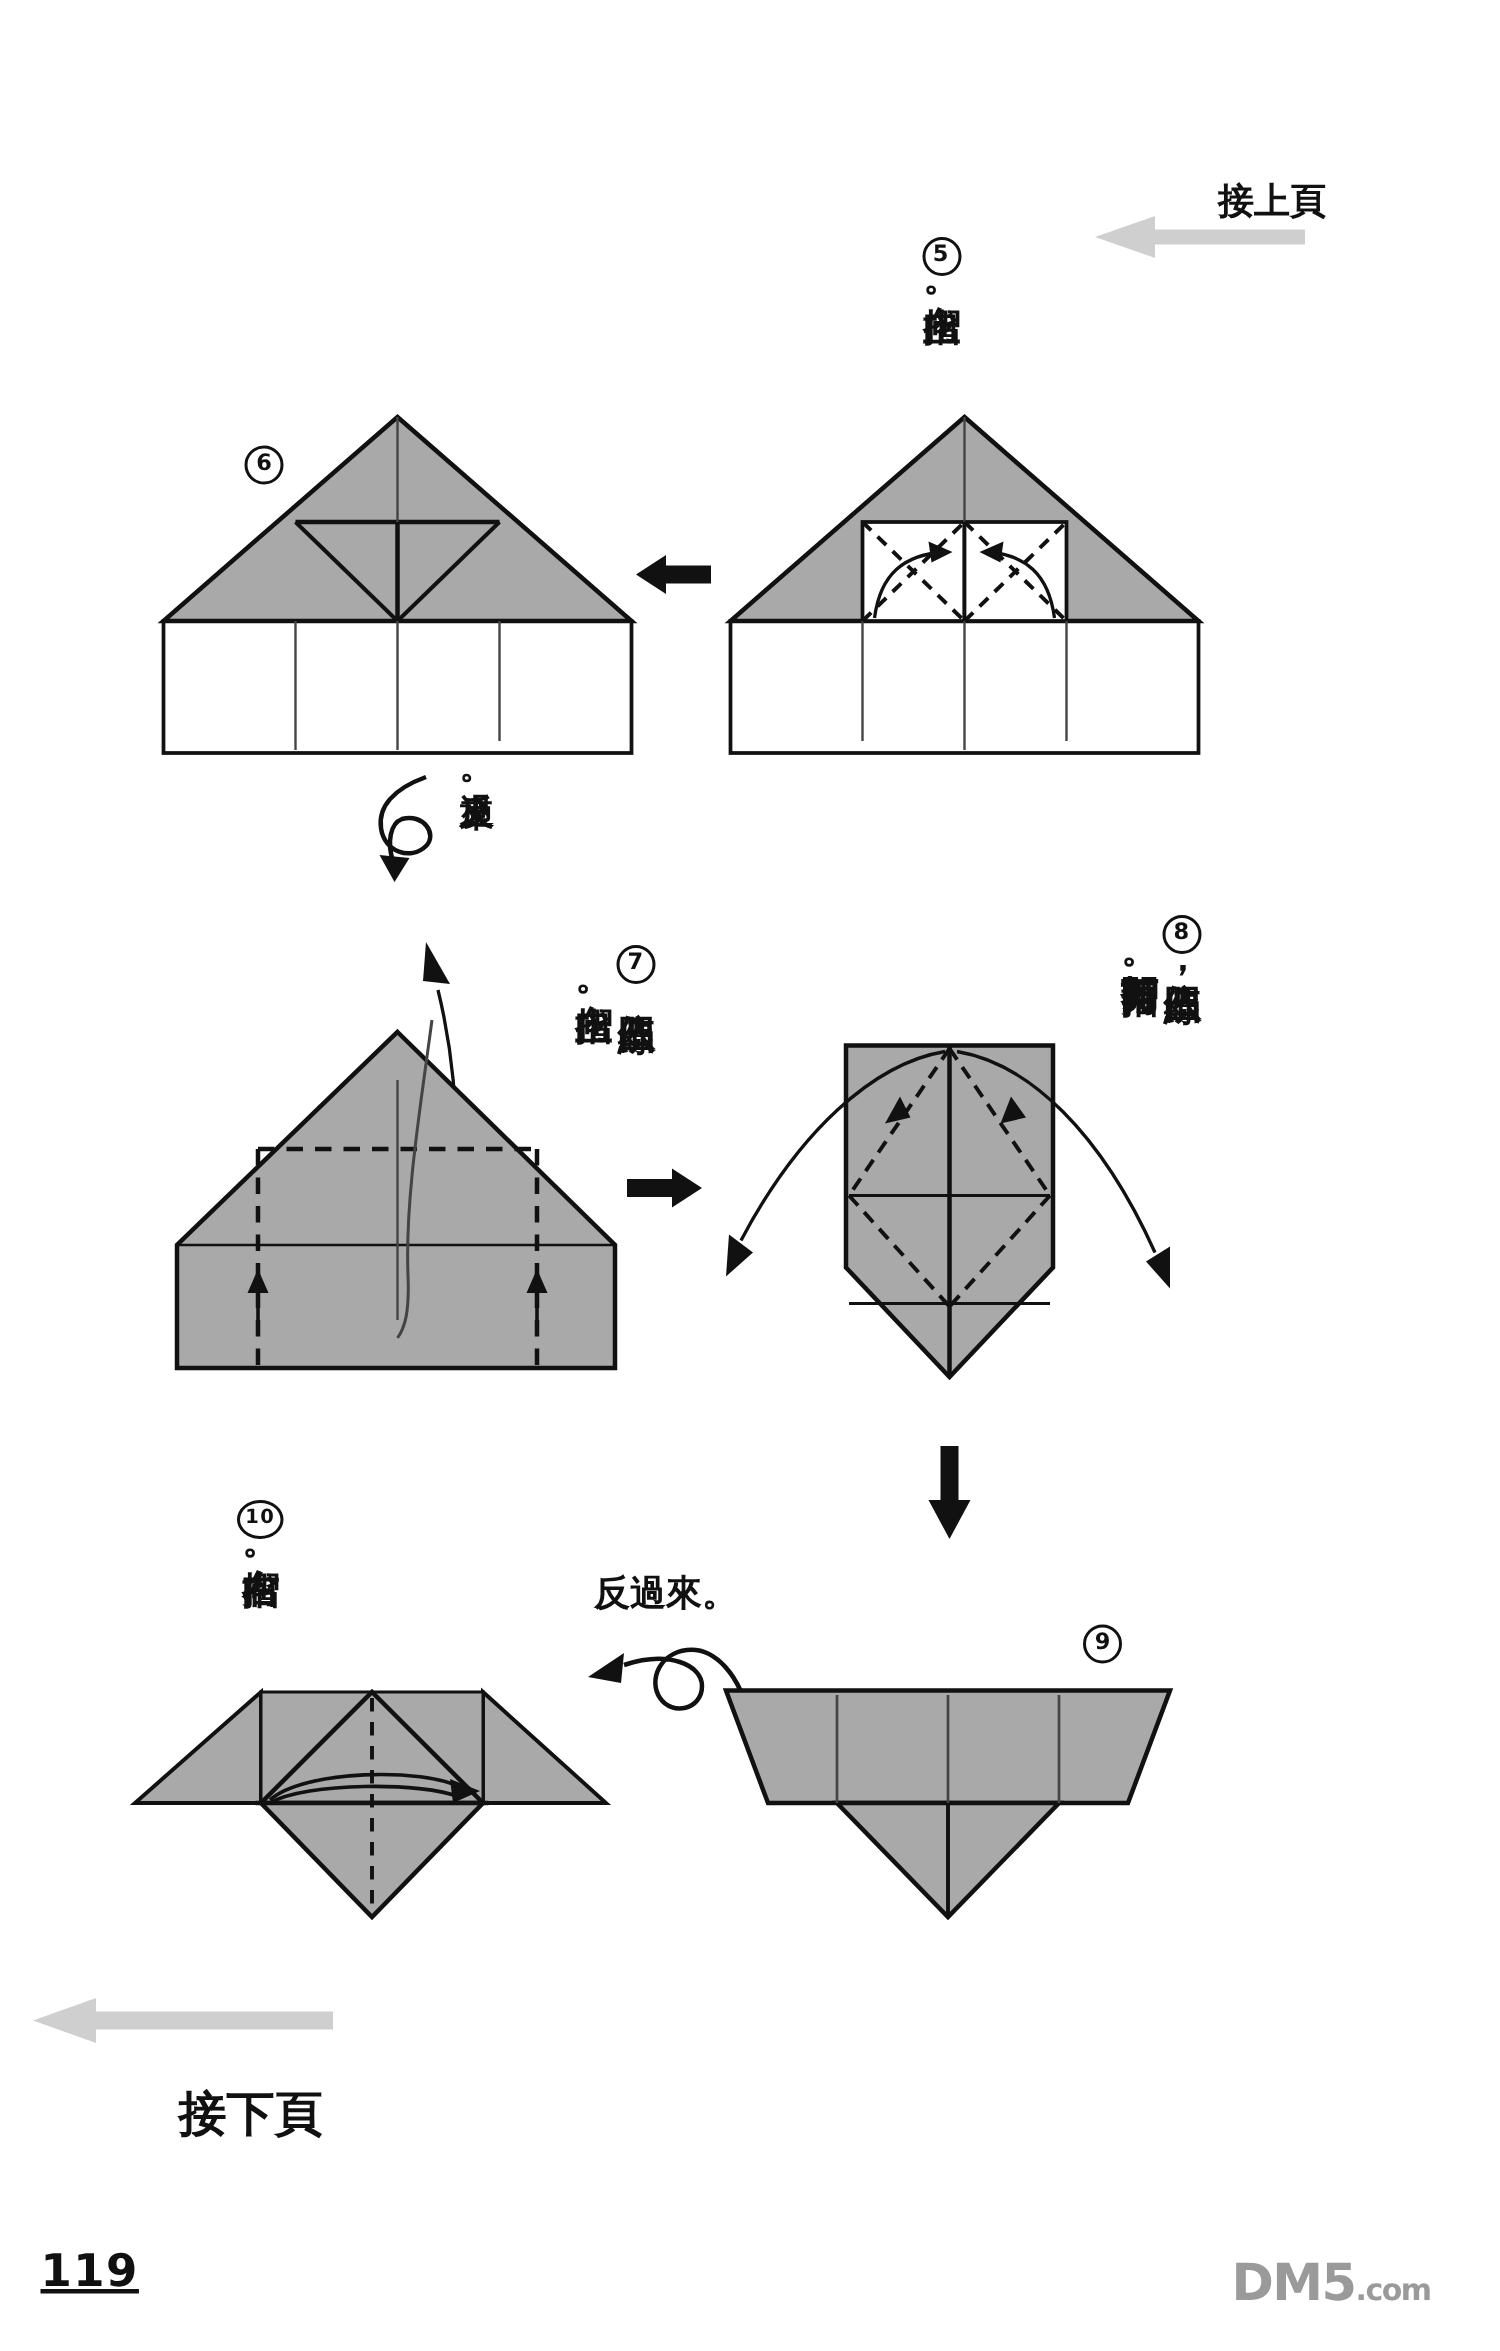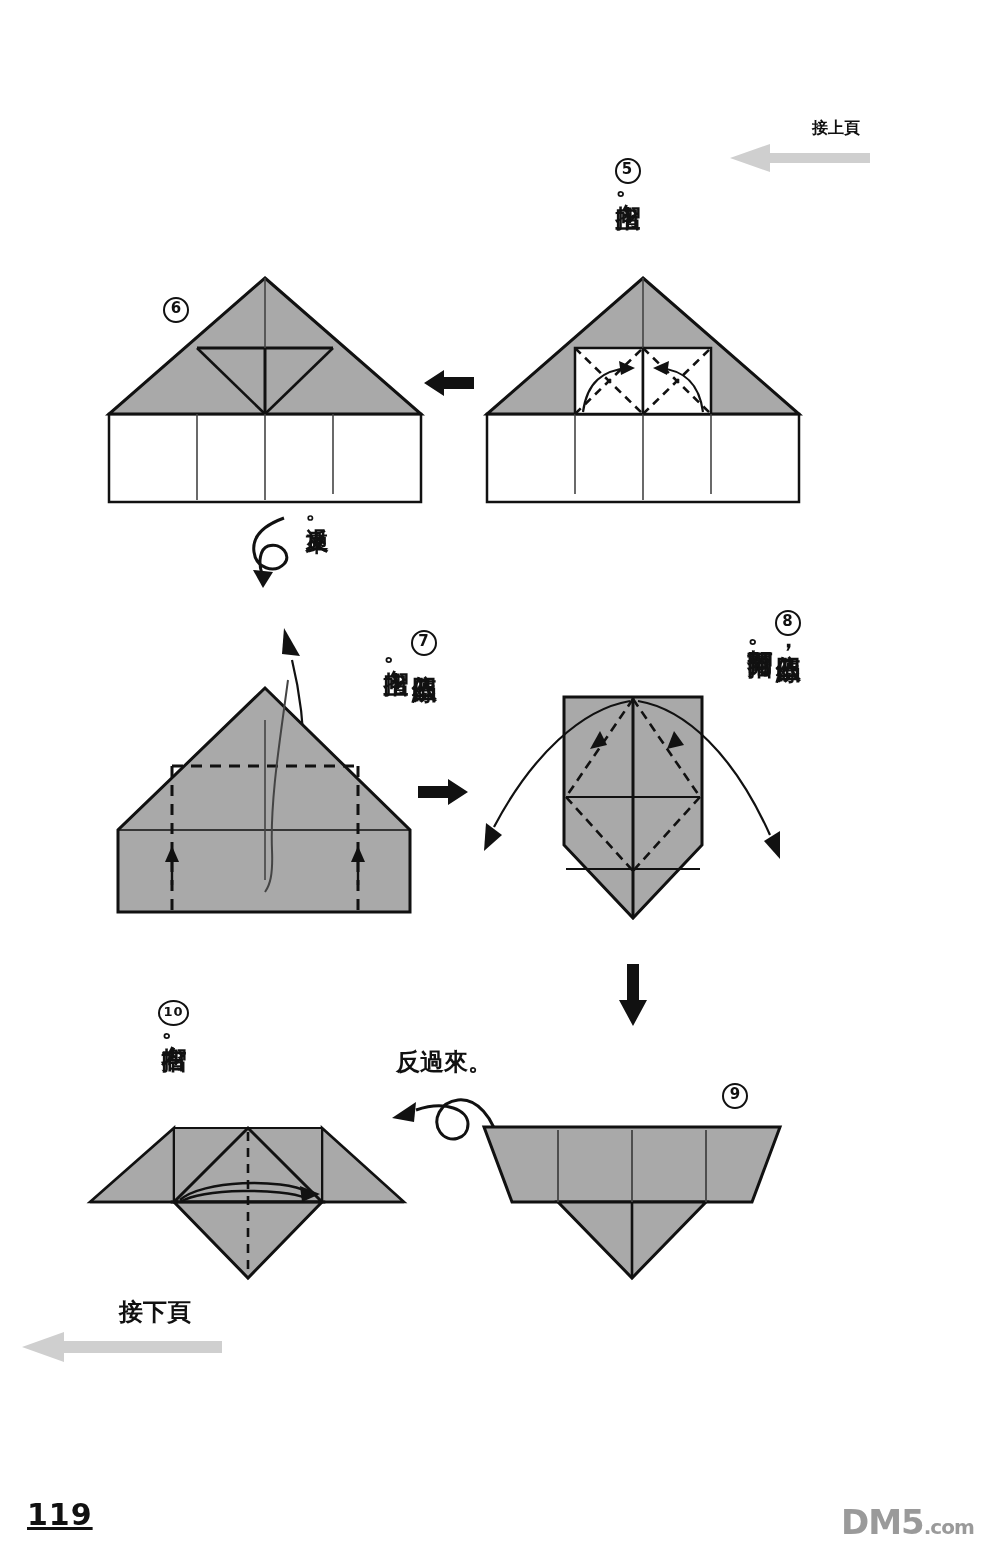--- a/index.html
+++ b/index.html
@@ -90,21 +90,21 @@
 </head>
 <body>
 
 <div id="page">
 
   <div class="abs" style="left:730px; top:138px;">
     <svg width="140" height="40" viewBox="0 0 140 40">
       <path d="M0 20 L40 6 L40 15 L140 15 L140 25 L40 25 L40 34 Z" fill="#cfcfcf"></path>
     </svg>
   </div>
-  <div class="abs htext" style="left:812px; top:118px; font-size:16px;">接上頁</div>
+  <div class="abs htext" style="left:812px; top:118px; font-size:24px;">接上頁</div>
 
   <div class="abs" style="left:614px; top:158px;">
     <div class="vtext" style="font-size:25px;">
       <span class="step-num">5</span><span>向上摺。</span>
     </div>
   </div>
 
   <div class="abs" style="left:483px; top:272px;">
     <svg width="320" height="235" viewBox="0 0 320 235">
 
@@ -311,21 +311,21 @@
       <path d="M98 90 C 122 76, 200 76, 224 86" fill="none" stroke="#111" stroke-width="2.4"></path>
       <polygon points="238,82 218,74 220,90" fill="#111"></polygon>
     </svg>
   </div>
 
   <div class="abs" style="left:22px; top:1327px;">
     <svg width="200" height="40" viewBox="0 0 200 40">
       <path d="M0 20 L42 5 L42 14 L200 14 L200 26 L42 26 L42 35 Z" fill="#cfcfcf"></path>
     </svg>
   </div>
-  <div class="abs htext" style="left:119px; top:1296px; font-size:24px;">接下頁</div>
+  <div class="abs htext" style="left:119px; top:1388px; font-size:32px;">接下頁</div>
 
   <div class="abs page-num" style="left:27px; top:1497px;">119</div>
 
-  <div class="abs" style="left:841px; top:1502px;">
+  <div class="abs" style="left:821px; top:1502px;">
     <span class="wm">DM5</span><span class="wm" style="font-size:20px;">.com</span>
   </div>
 
 </div>
 
 </body></html>

